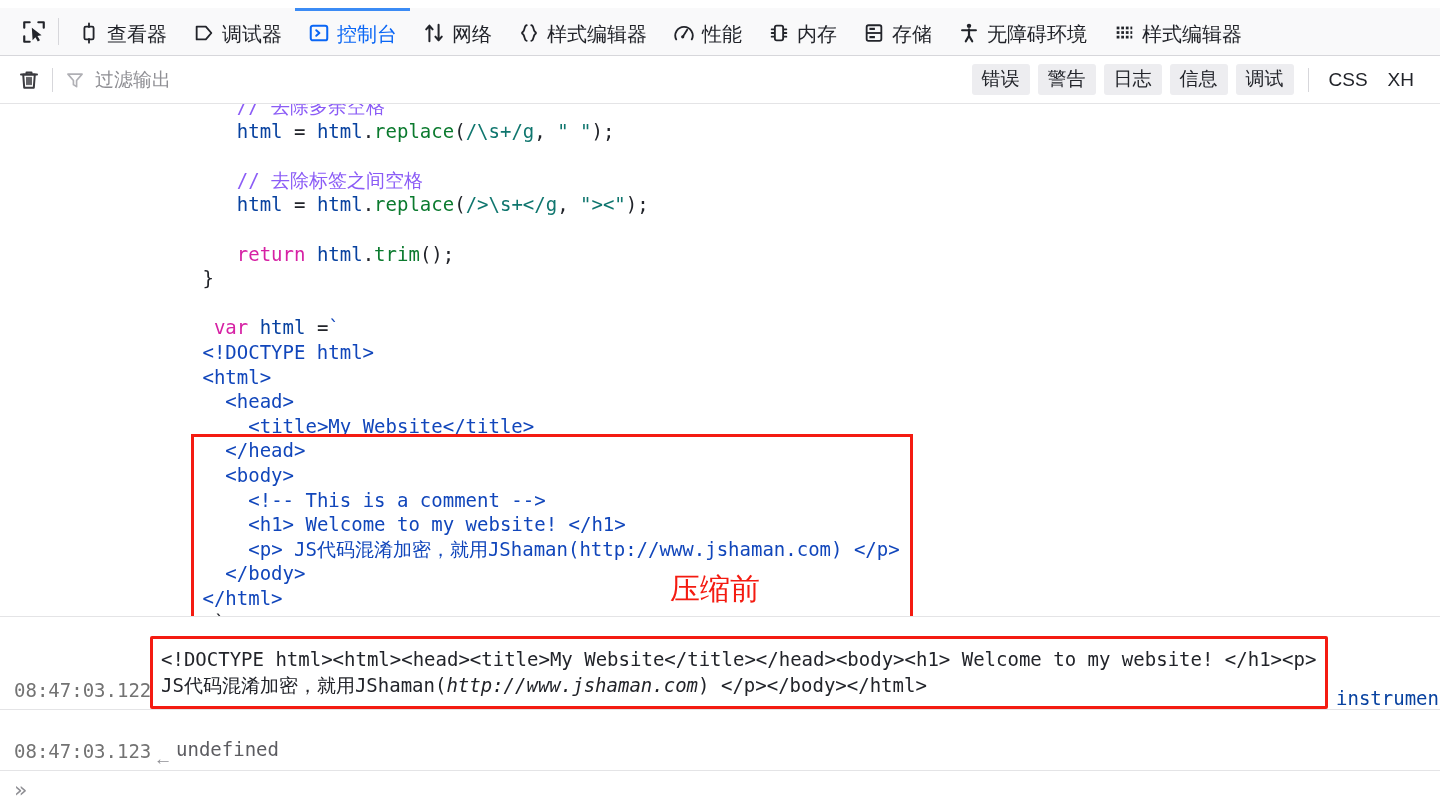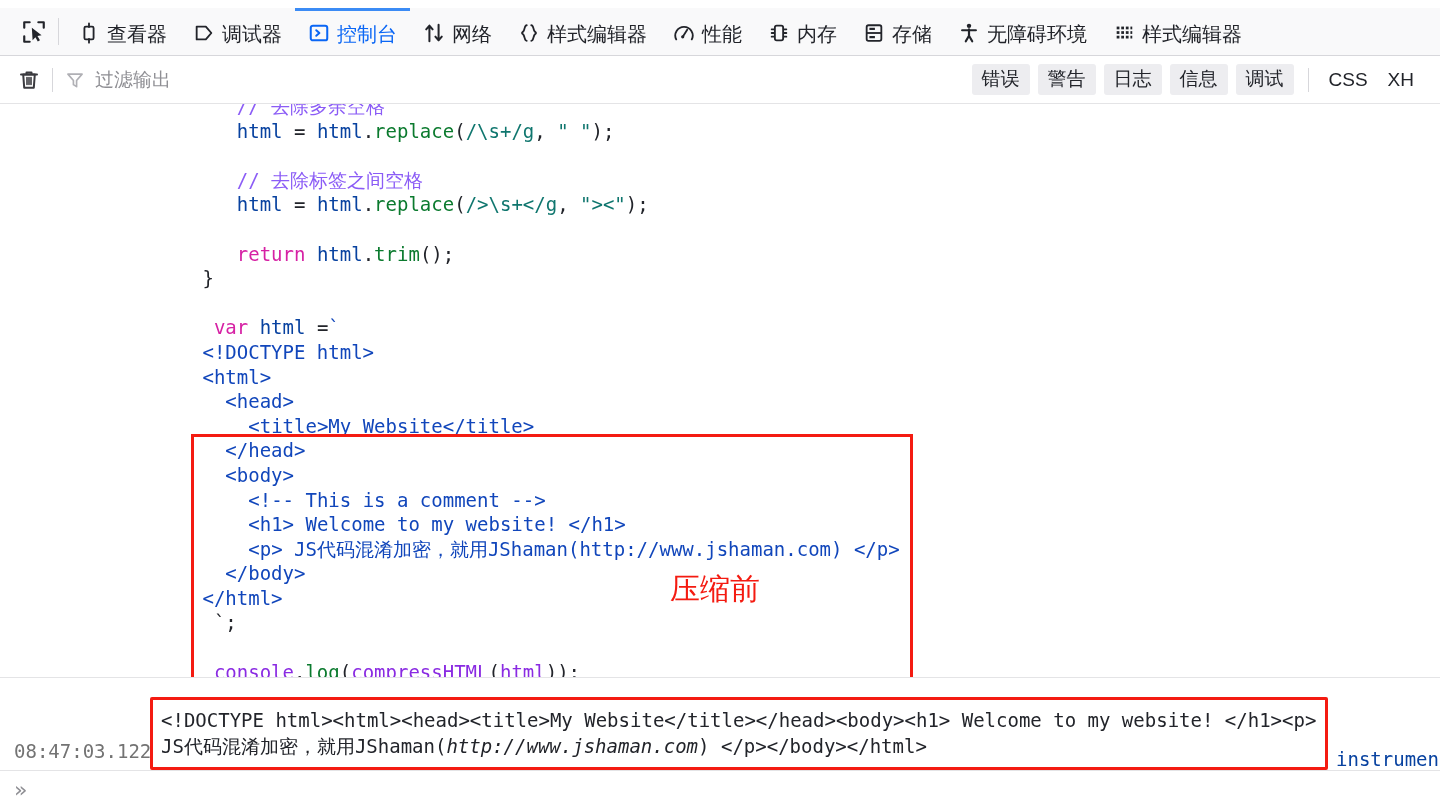--- a/index.html
+++ b/index.html
@@ -346,20 +346,25 @@
     <div class="ann-label" id="ann-before" style="left:670px; top:465px;">压缩前</div>
 
     <div class="output-area">
 
       <div class="msg-row">
         <div class="msg-time">08:47:03.122</div>
         <div class="msg-text boxed"><span>&lt;!DOCTYPE html&gt;&lt;html&gt;&lt;head&gt;&lt;title&gt;My Website&lt;/title&gt;&lt;/head&gt;&lt;body&gt;&lt;h1&gt; Welcome to my website! &lt;/h1&gt;&lt;p&gt; JS代码混淆加密，就用JShaman(</span><em>http://www.jshaman.com</em><span>) &lt;/p&gt;&lt;/body&gt;&lt;/html&gt;</span></div>
         <div class="msg-source">instrument</div>
       </div>
 
+      <div class="msg-row">
+        <div class="msg-time">08:47:03.123</div>
+        <div class="msg-arrow">←</div>
+        <div class="msg-text msg-undef" style="padding-left:0;">undefined</div>
+      </div>
 
       <div class="prompt-row">
         <span class="prompt-chev">»</span>
         <input class="prompt-input" type="text" value="" style="">
       </div>
     </div>
 
   </div>
 </div>
 

